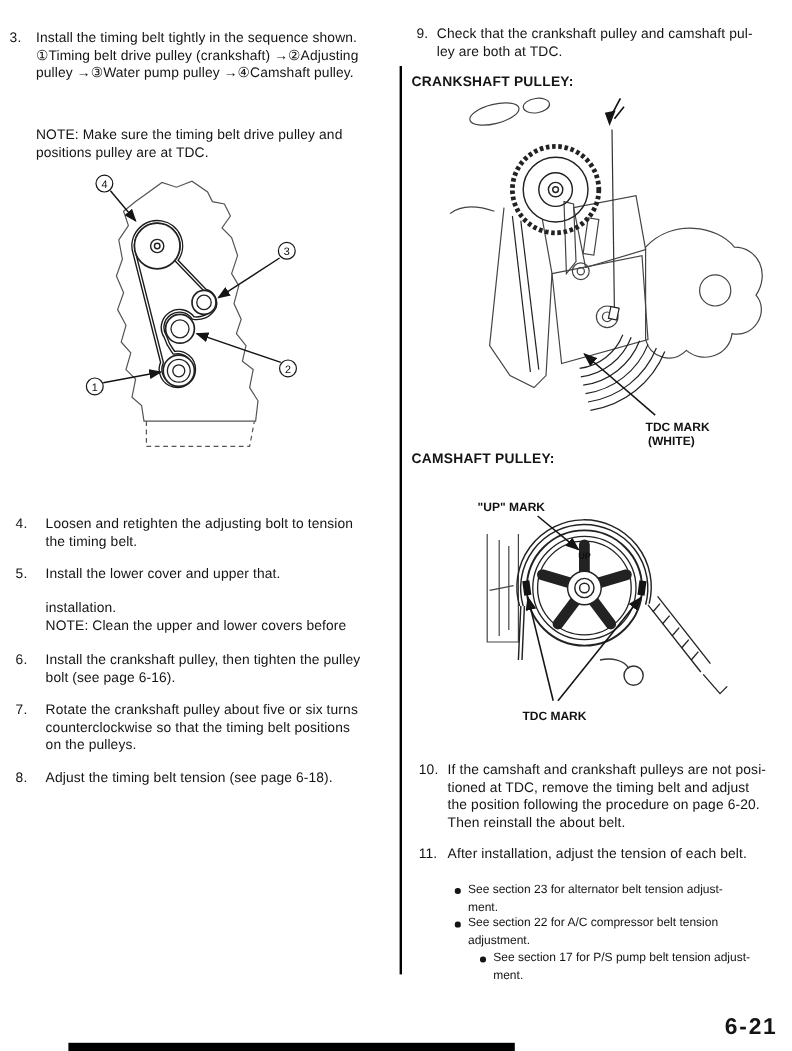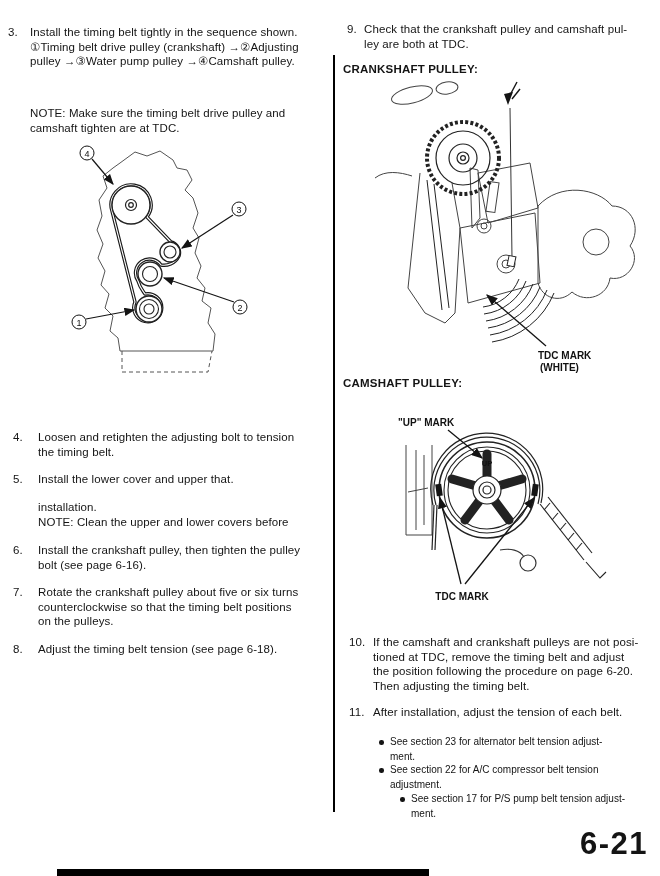--- a/index.html
+++ b/index.html
@@ -6,21 +6,21 @@
   .page {
     position:relative; width:660px; height:876px; background:#ffffff;
     font-family:"Liberation Sans", sans-serif; color:#141414; overflow:hidden;
   }
   .item { position:absolute; font-size:11.5px; line-height:14.6px; letter-spacing:0.1px; }
   .item .num { position:absolute; left:0; top:0; }
   .item .lines { position:relative; }
   .line { white-space:nowrap; }
   .heading { position:absolute; font-weight:bold; font-size:11.5px; letter-spacing:0.2px; white-space:nowrap; }
   .divider { position:absolute; left:333px; top:55px; width:2px; height:757px; background:#000; }
-  .pagenum { position:absolute; right:12px; top:826px; font-weight:bold; font-size:31px; letter-spacing:1.5px; }
+  .pagenum { position:absolute; right:12px; top:846px; font-weight:bold; font-size:19px; letter-spacing:1.5px; }
   .bottom-bar { position:absolute; left:57px; top:869px; width:372px; height:7px; background:#000; }
   .bullet-row { position:absolute; font-size:10px; line-height:14.6px; }
   .bullet-dot { position:absolute; left:0; top:5px; width:4.5px; height:4.5px; border-radius:50%; background:#141414; }
   .bullet-lines { margin-left:11px; }
   svg { position:absolute; }
   svg text { font-family:"Liberation Sans", sans-serif; }
   .dlabel { font-weight:bold; font-size:10px; fill:#111; }
 </style>
 </head>
 <body>
@@ -34,21 +34,21 @@
     <div class="lines" style="margin-left:22px;">
       <div class="line">Install the timing belt tightly in the sequence shown.</div>
       <div class="line">①Timing belt drive pulley (crankshaft) →②Adjusting</div>
       <div class="line">pulley →③Water pump pulley →④Camshaft pulley.</div>
     </div>
   </div>
 
   <div class="item" style="left:30px; top:81px; width:300px;margin-top:25px;">
     <div class="lines">
       <div class="line">NOTE: Make sure the timing belt drive pulley and</div>
-      <div class="line">camshaft tighten are at TDC.</div>
+      <div class="line">positions pulley are at TDC.</div>
     </div>
   </div>
 
   <svg style="left:25px; top:138px;" width="300" height="272" viewBox="0 0 300 272">
     <defs>
       <marker id="ah1" markerWidth="9" markerHeight="7" refX="8" refY="3.5" orient="auto">
         <polygon points="0,0 9,3.5 0,7" fill="#141414"></polygon>
       </marker>
     </defs>
 
@@ -283,21 +283,21 @@
     <line x1="95" y1="184" x2="164" y2="98" stroke="#141414" stroke-width="1.3" marker-end="url(#ah3)"></line>
     <text x="92" y="200" text-anchor="middle" class="dlabel">TDC MARK</text>
   </svg>
 
   <div class="item" style="left:349px; top:635px; width:310px;">
     <span class="num">10.</span>
     <div class="lines" style="margin-left:24px;">
       <div class="line">If the camshaft and crankshaft pulleys are not posi-</div>
       <div class="line">tioned at TDC, remove the timing belt and adjust</div>
       <div class="line">the position following the procedure on page 6-20.</div>
-      <div class="line">Then adjusting the timing belt.</div>
+      <div class="line">Then reinstall the about belt.</div>
     </div>
   </div>
 
   <div class="item" style="left:349px; top:705px; width:310px;">
     <span class="num">11.</span>
     <div class="lines" style="margin-left:24px;">
       <div class="line">After installation, adjust the tension of each belt.</div>
     </div>
   </div>
 

